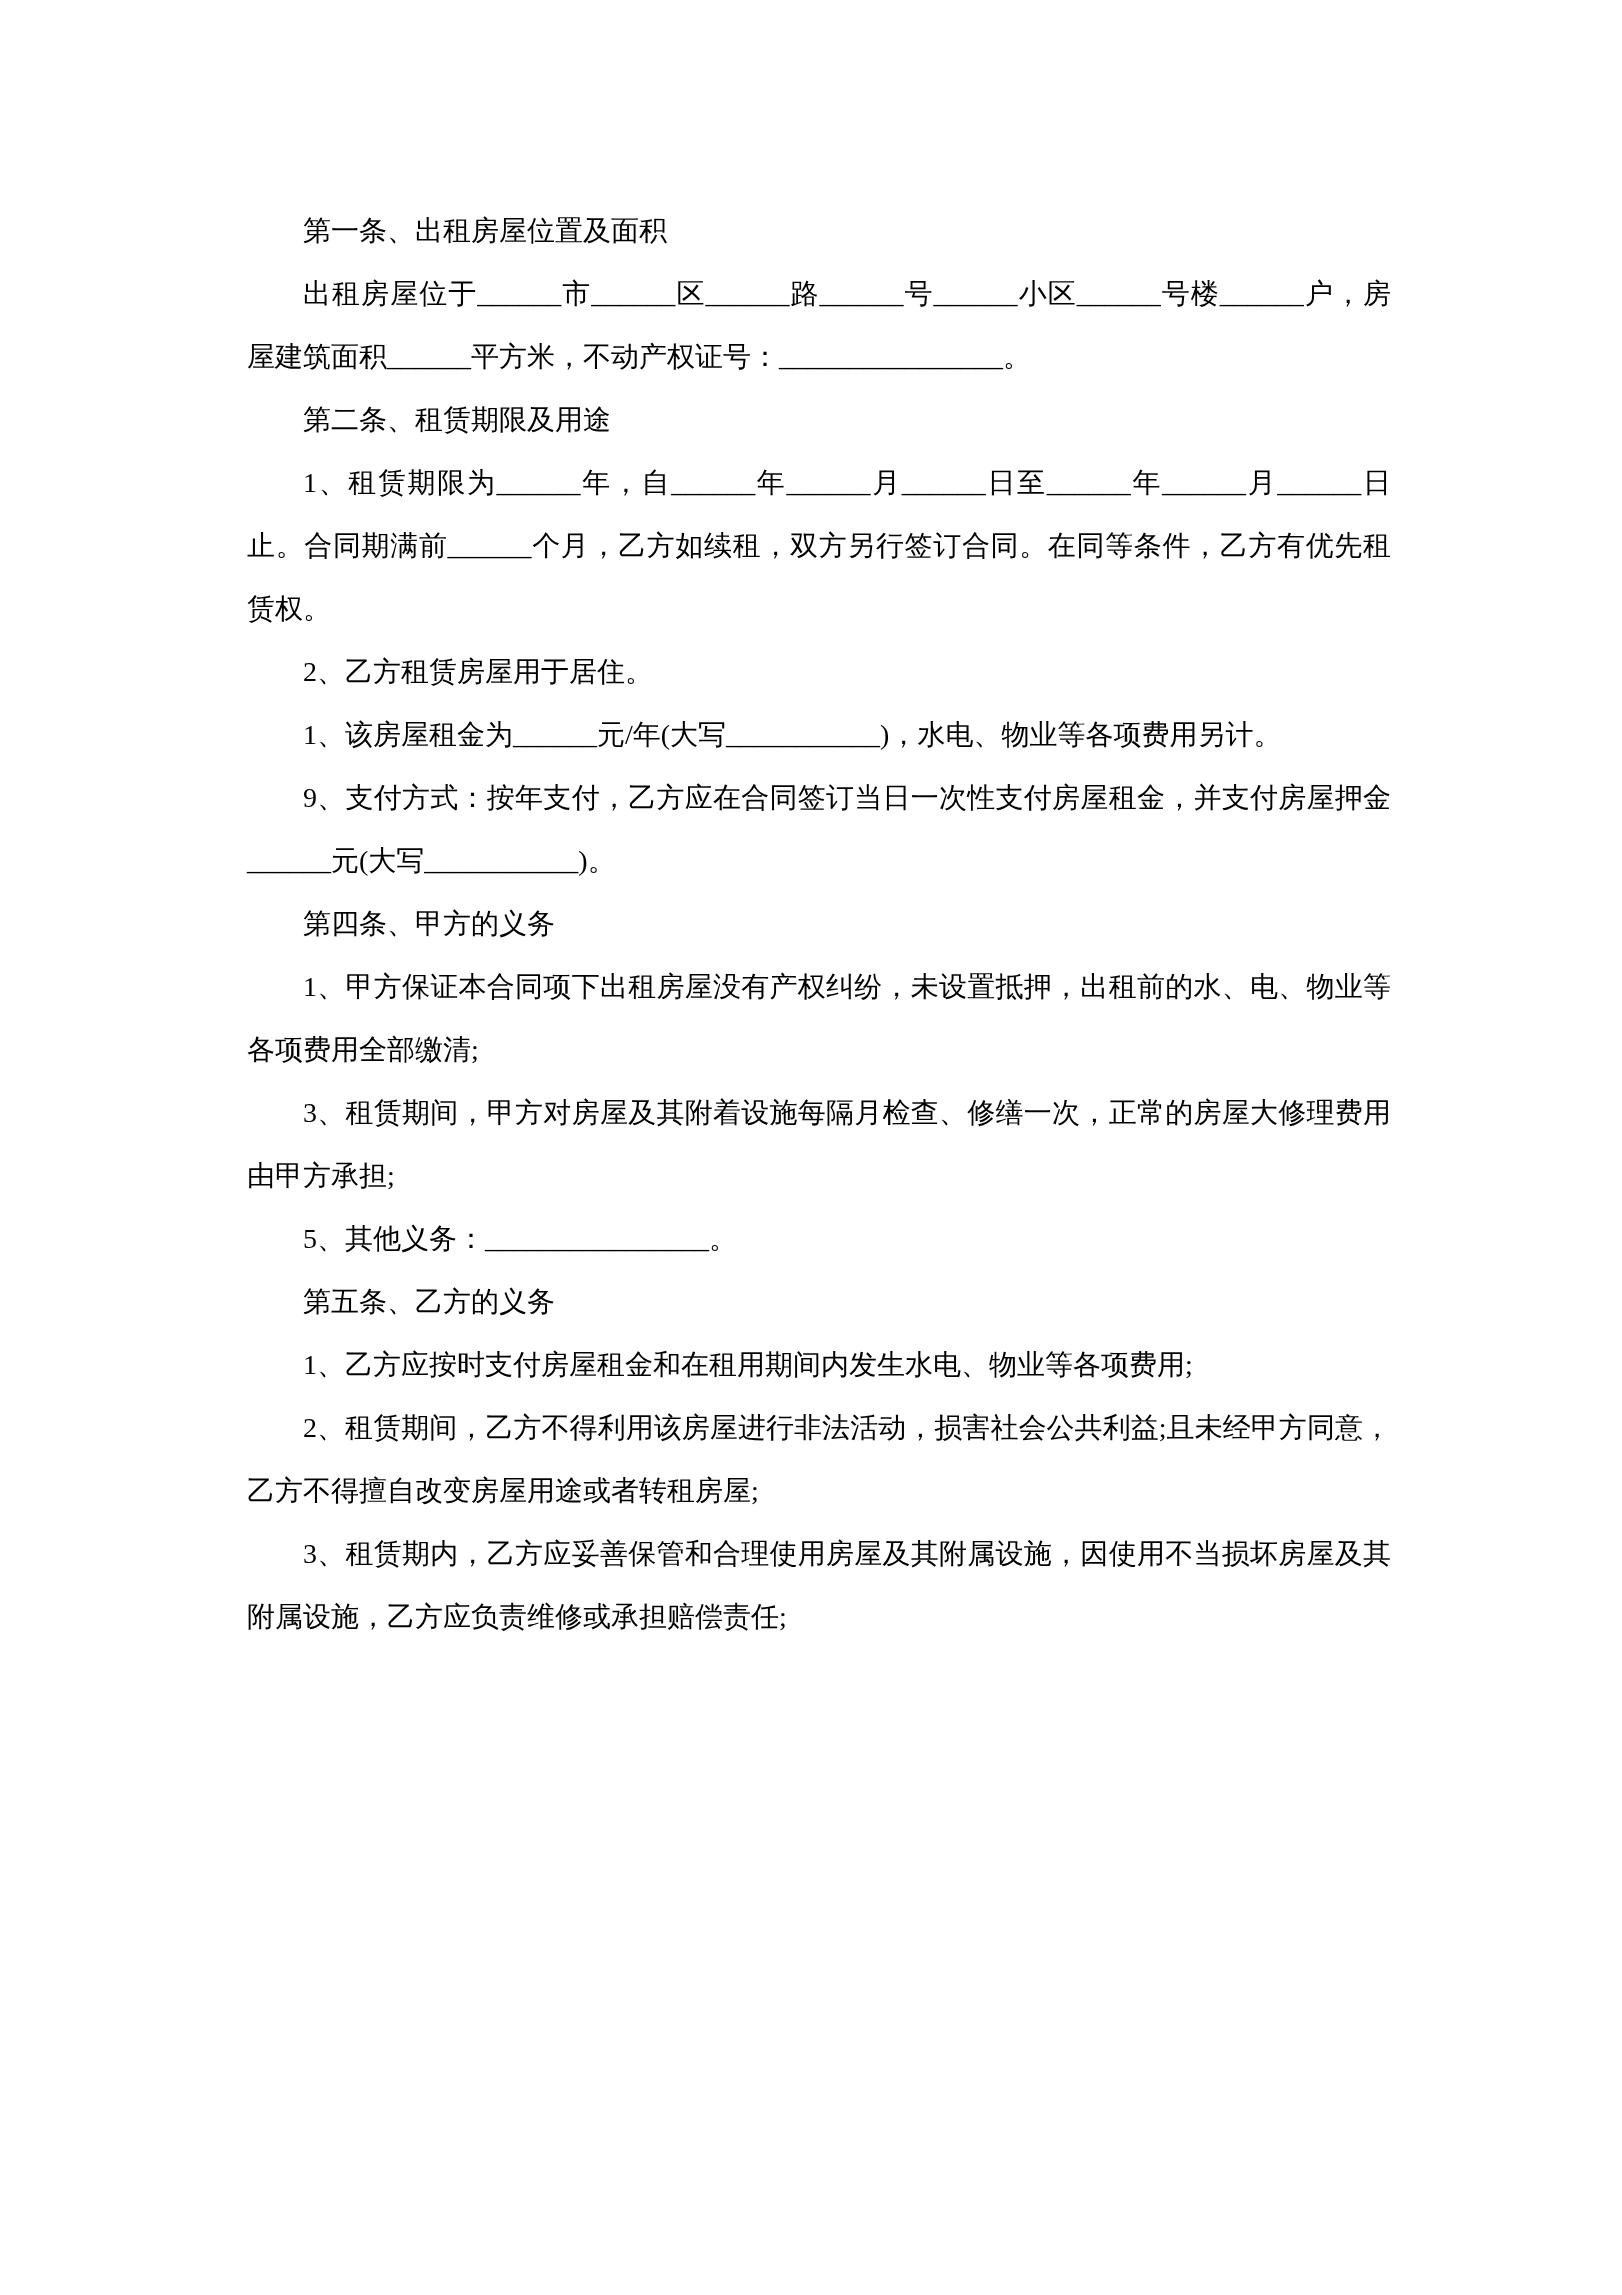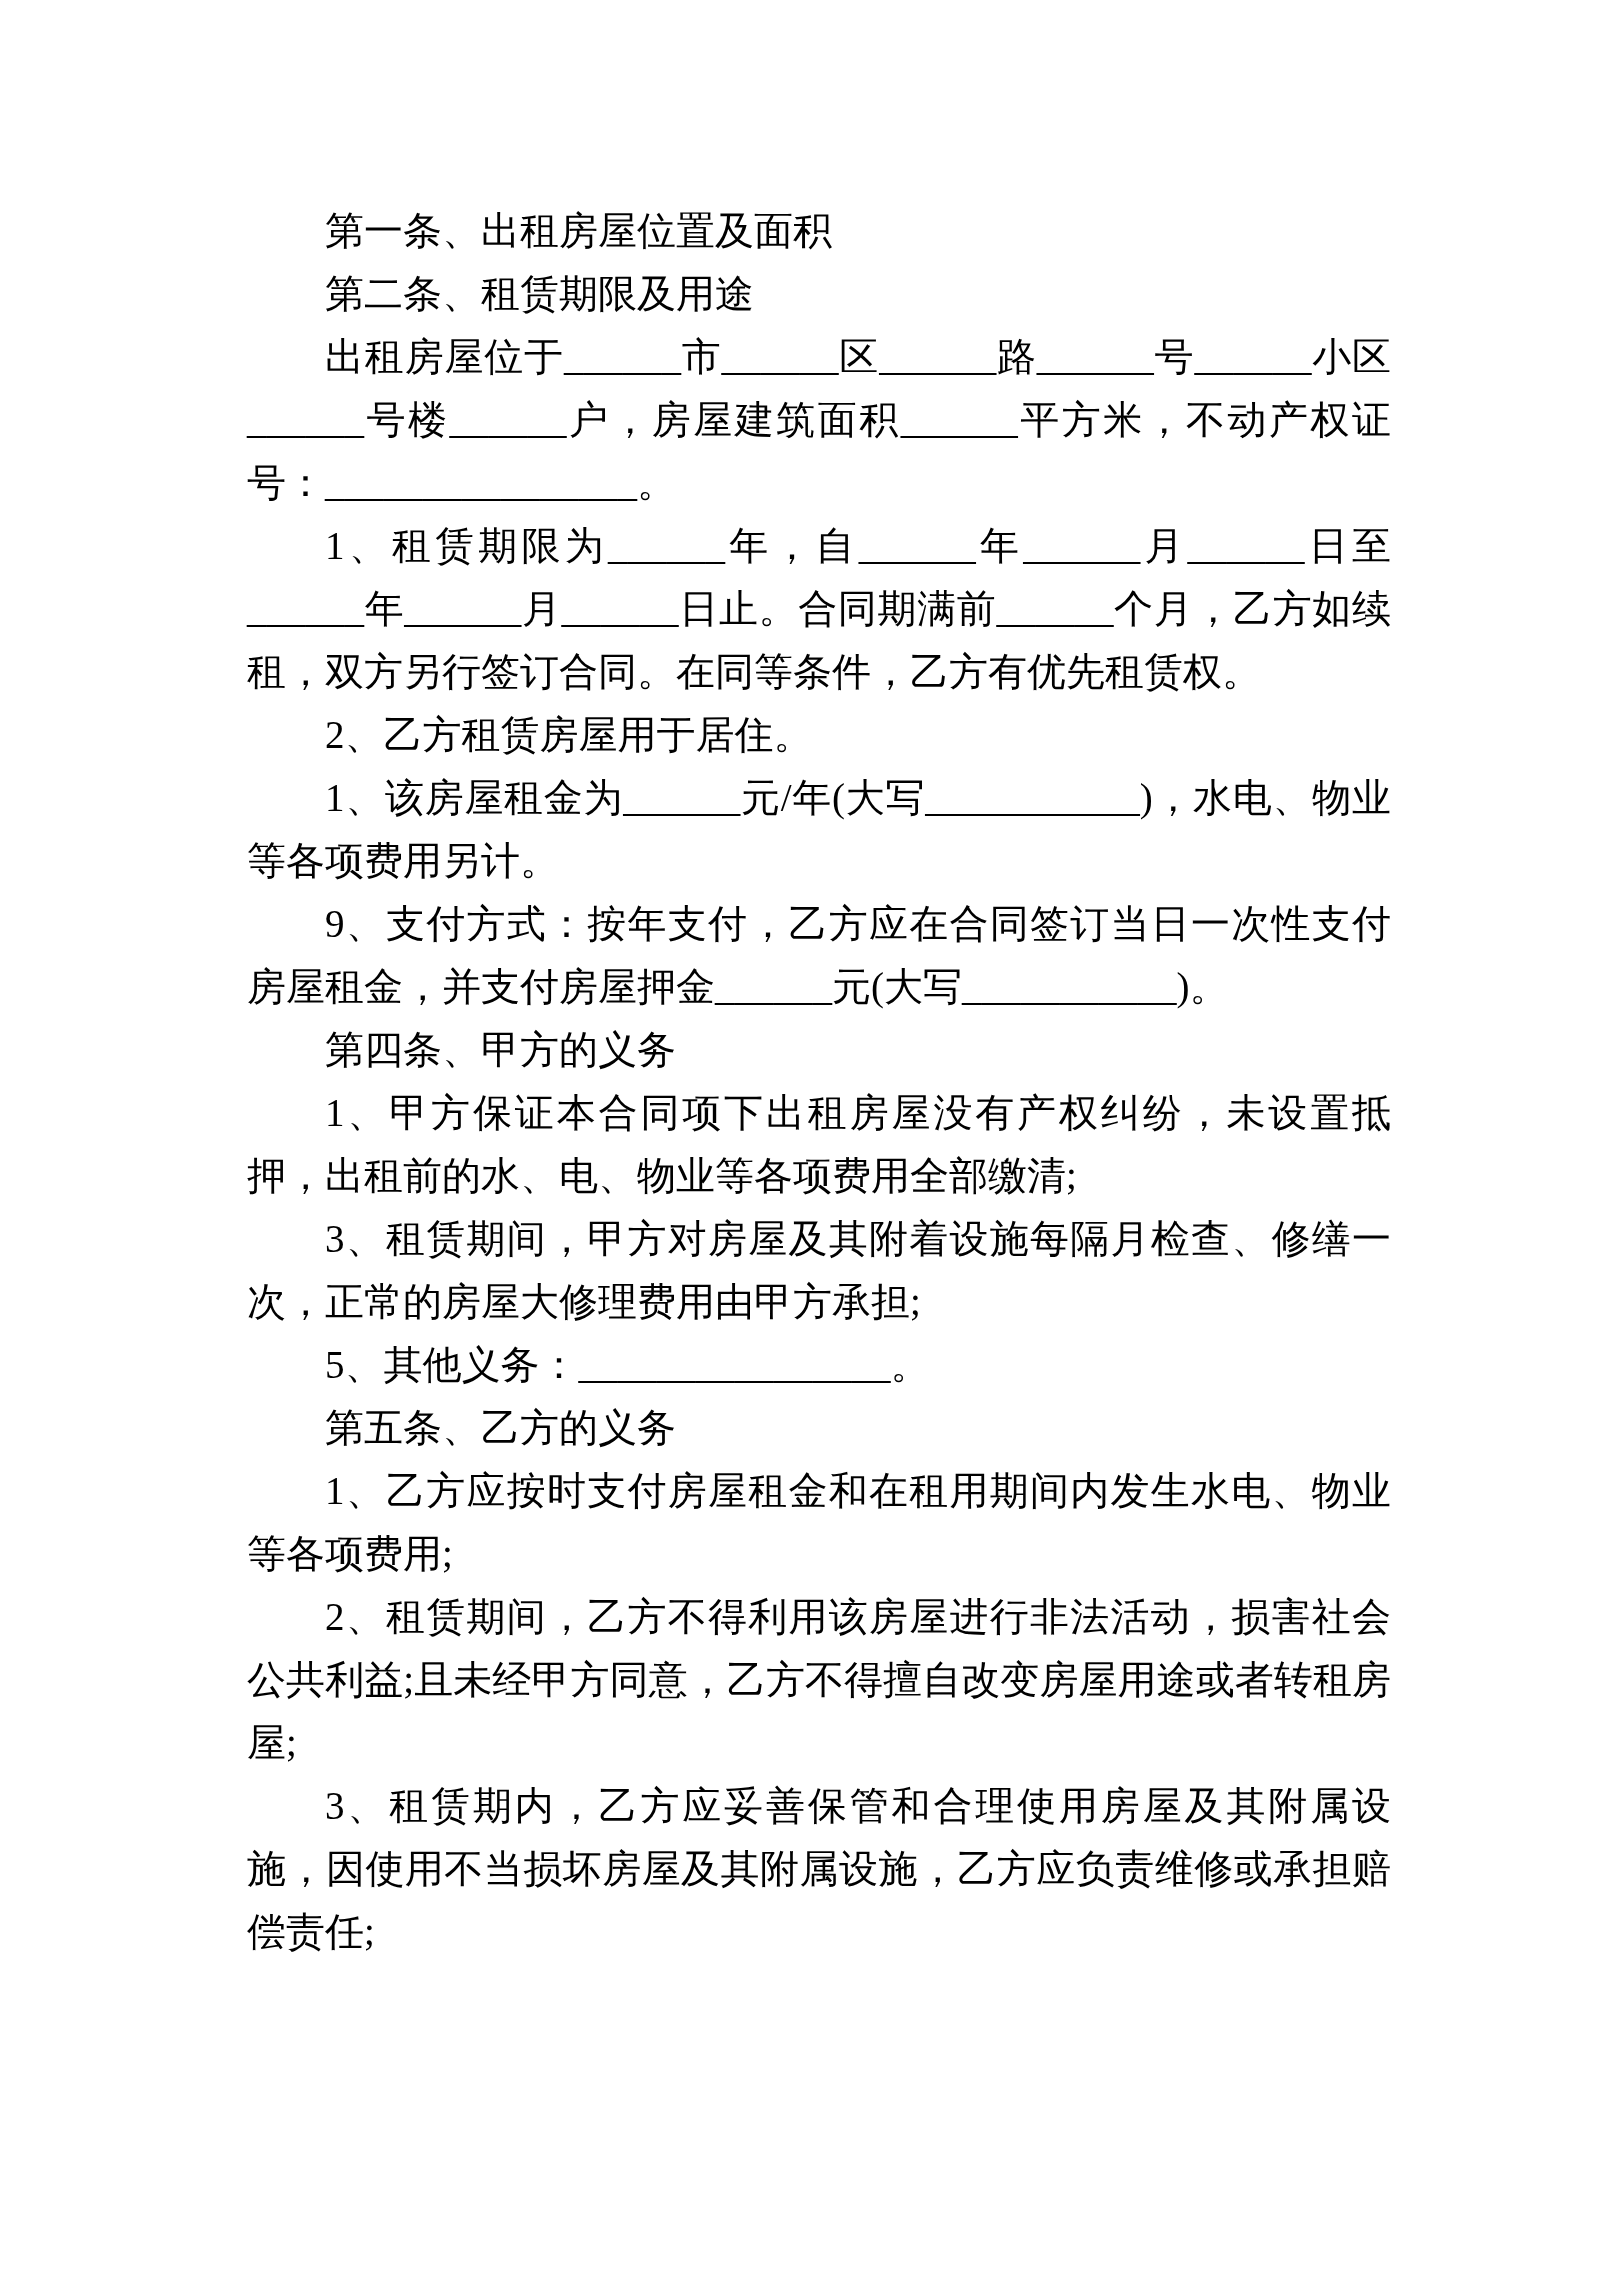--- a/index.html
+++ b/index.html
@@ -9,38 +9,38 @@
   }
   .page {
     position: relative;
     width: 1623px;
     height: 2295px;
     background: #ffffff;
     box-sizing: border-box;
     padding: 199px 232px 0 247px;
     color: #000000;
     font-family: "Liberation Serif", "DejaVu Serif", serif;
-    font-size: 39px;
+    font-size: 28px;
     line-height: 63px;
     text-align: justify;
   }
   .para {
     margin: 0;
     padding: 0;
     text-indent: 2em;
     word-break: normal;
   }
 </style>
 </head>
 <body>
 
 <div class="page">
   <p class="para">第一条、出租房屋位置及面积</p>
+  <p class="para">出租房屋位于______市______区______路______号______小区______号楼______户，房屋建筑面积______平方米，不动产权证号：________________。</p>
   <p class="para">第二条、租赁期限及用途</p>
-  <p class="para">出租房屋位于______市______区______路______号______小区______号楼______户，房屋建筑面积______平方米，不动产权证号：________________。</p>
   <p class="para">1、租赁期限为______年，自______年______月______日至______年______月______日止。合同期满前______个月，乙方如续租，双方另行签订合同。在同等条件，乙方有优先租赁权。</p>
   <p class="para">2、乙方租赁房屋用于居住。</p>
   <p class="para">1、该房屋租金为______元/年(大写___________)，水电、物业等各项费用另计。</p>
   <p class="para">9、支付方式：按年支付，乙方应在合同签订当日一次性支付房屋租金，并支付房屋押金______元(大写___________)。</p>
   <p class="para">第四条、甲方的义务</p>
   <p class="para">1、甲方保证本合同项下出租房屋没有产权纠纷，未设置抵押，出租前的水、电、物业等各项费用全部缴清;</p>
   <p class="para">3、租赁期间，甲方对房屋及其附着设施每隔月检查、修缮一次，正常的房屋大修理费用由甲方承担;</p>
   <p class="para">5、其他义务：________________。</p>
   <p class="para">第五条、乙方的义务</p>
   <p class="para">1、乙方应按时支付房屋租金和在租用期间内发生水电、物业等各项费用;</p>

